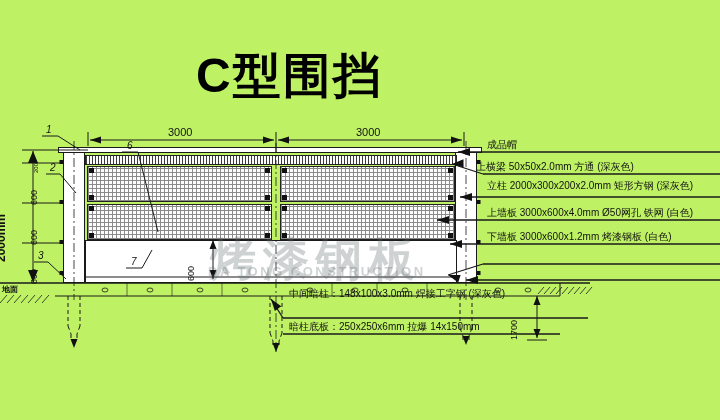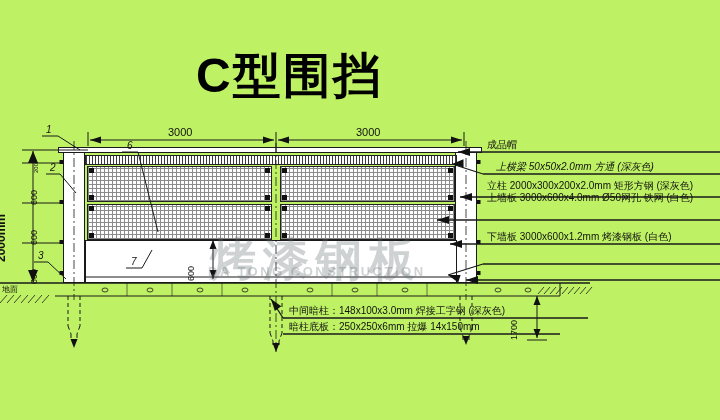--- a/index.html
+++ b/index.html
@@ -21,21 +21,21 @@
   .corner.tl{left:1px;top:1px;} .corner.tr{right:1px;top:1px;}
   .corner.bl{left:1px;bottom:1px;} .corner.br{right:1px;bottom:1px;}
   .rail{position:absolute;border:1px solid #222;box-sizing:border-box;background:#fff;
         background-image:repeating-linear-gradient(90deg,#3c3c3c 0 1px,transparent 1px 3px);}
   svg{position:absolute;left:0;top:0;}
   #wm-cn{position:absolute;left:210px;top:229px;font-size:46px;font-weight:900;letter-spacing:7px;
          color:rgba(95,105,105,0.30);white-space:nowrap;z-index:5;}
   #wm-en{position:absolute;left:208px;top:264px;font-size:13px;font-weight:bold;letter-spacing:2.5px;
          color:rgba(95,105,105,0.30);white-space:nowrap;z-index:5;}
   .z6{z-index:6;} .z2{z-index:2;} .z3{z-index:3;}
-  #ground-label{position:absolute;left:2px;top:284px;font-size:8px;font-weight:normal;}
+  #ground-label{position:absolute;left:2px;top:284px;font-size:8px;font-weight:bold;}
 </style>
 </head>
 <body>
 
 <div id="stage">
 
   <div id="title">C型围挡</div>
 
   <div id="wm-cn">烤漆钢板</div>
   <div id="wm-en">DA TONG CONSTRUCTION</div>
@@ -245,21 +245,21 @@
   <div class="vtext lab small z6" style="left:520px;top:328px;">1700</div>
   <div id="ground-label" class="z6">地面</div>
 
   <div class="co z6" style="left:46px;top:124px;">1</div>
   <div class="co z6" style="left:50px;top:162px;">2</div>
   <div class="co z6" style="left:38px;top:250px;">3</div>
   <div class="co z6" style="left:127px;top:140px;">6</div>
   <div class="co z6" style="left:131px;top:256px;">7</div>
 
   <div class="lab z6" style="left:487px;top:139px;">成品帽</div>
-  <div class="lab z6" style="left:496px;top:161px;font-style:italic;">上横梁 50x50x2.0mm 方通 (深灰色)</div>
+  <div class="lab z6" style="left:476px;top:161px;">上横梁 50x50x2.0mm 方通 (深灰色)</div>
   <div class="lab z6" style="left:487px;top:180px;">立柱 2000x300x200x2.0mm 矩形方钢 (深灰色)</div>
-  <div class="lab z6" style="left:487px;top:192px;">上墙板 3000x600x4.0mm Ø50网孔 铁网 (白色)</div>
+  <div class="lab z6" style="left:487px;top:207px;">上墙板 3000x600x4.0mm Ø50网孔 铁网 (白色)</div>
   <div class="lab z6" style="left:487px;top:231px;">下墙板 3000x600x1.2mm 烤漆钢板 (白色)</div>
 
-  <div class="lab z6" style="left:289px;top:305px;text-align:right;">中间暗柱：148x100x3.0mm 焊接工字钢 (深灰色)</div>
+  <div class="lab z6" style="left:289px;top:288px;text-align:right;">中间暗柱：148x100x3.0mm 焊接工字钢 (深灰色)</div>
   <div class="lab z6" style="left:289px;top:321px;">暗柱底板：250x250x6mm  拉爆 14x150mm</div>
 
 </div>
 
 </body></html>

